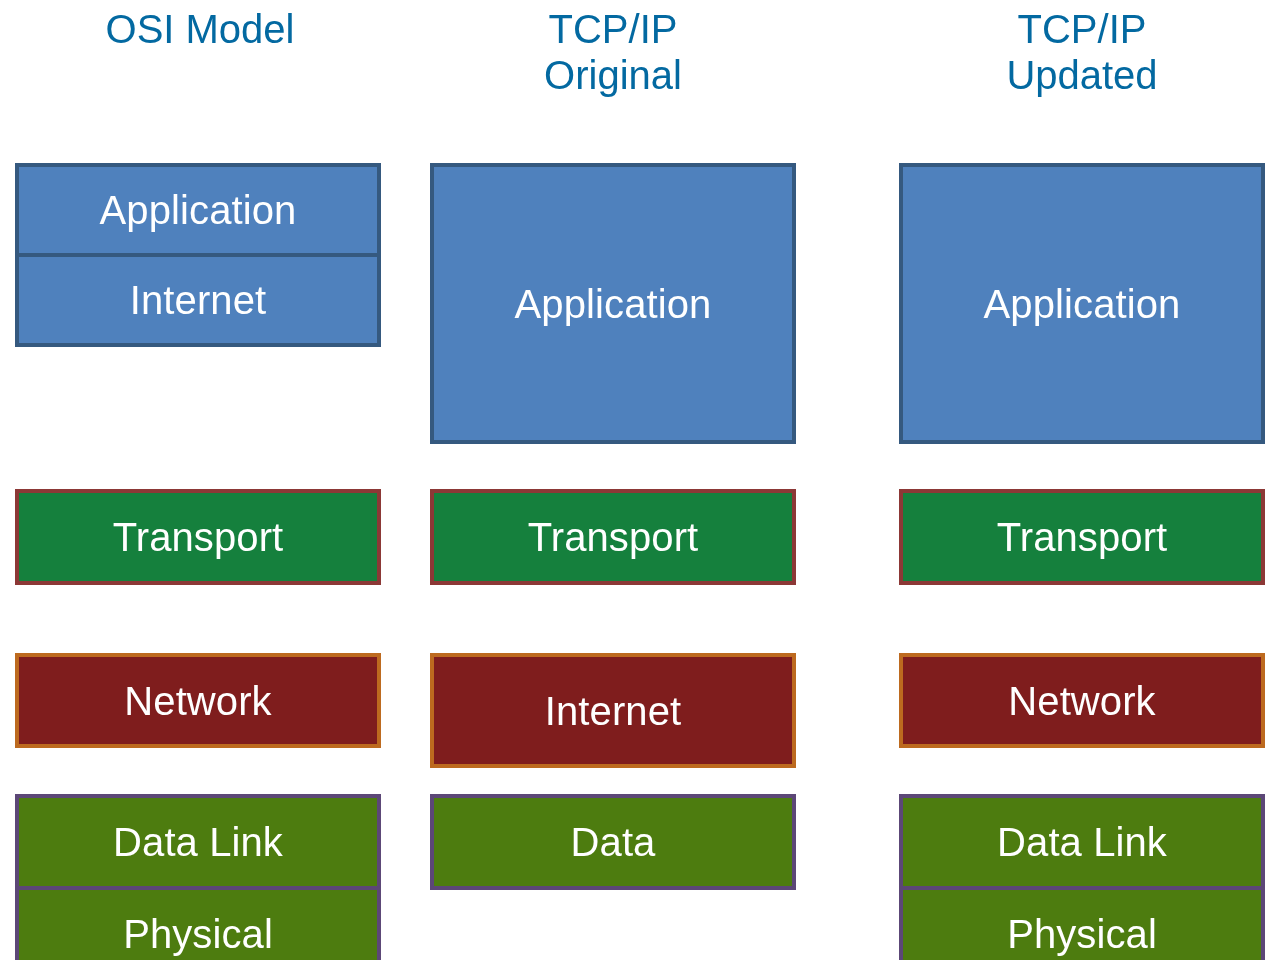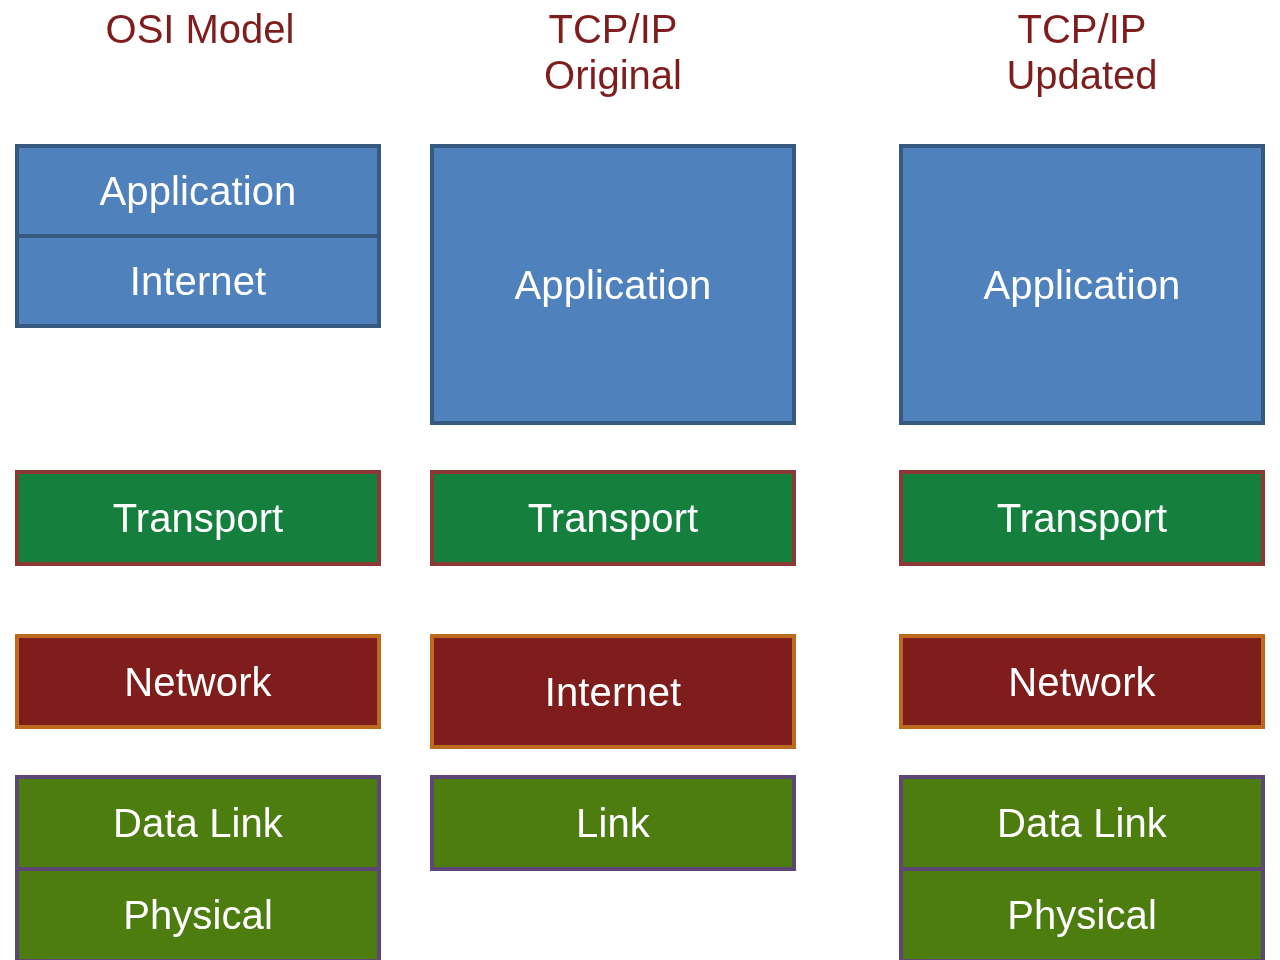--- a/index.html
+++ b/index.html
@@ -22,31 +22,32 @@
     height: 960px;
   }
 
   
   .col-header {
     position: absolute;
     text-align: center;
     font-size: 40px;
     line-height: 1.15;
     font-weight: 400;
-    color: #7f1d1d;
+    color: #0369a1;
     white-space: pre-line;
   }
   .col-header.h1 { left: 0px;   top: 6px;  width: 400px; }
   .col-header.h2 { left: 430px; top: 6px;  width: 366px; }
   .col-header.h3 { left: 898px; top: 6px;  width: 368px; }
 
   
   .layer-group {
     position: absolute;
     box-sizing: border-box;
+    margin-top: 19px;
   }
   .layer-box {
     box-sizing: border-box;
     display: flex;
     align-items: center;
     justify-content: center;
     border-style: solid;
     border-width: 4px;
     color: #ffffff;
     font-size: 40px;
@@ -139,21 +140,21 @@
 
   <div class="layer-group g2-trans">
     <div class="layer-box c-red">Transport</div>
   </div>
 
   <div class="layer-group g2-net">
     <div class="layer-box c-orange">Internet</div>
   </div>
 
   <div class="layer-group g2-bottom">
-    <div class="layer-box c-purple">Link</div>
+    <div class="layer-box c-purple">Data</div>
   </div>
 
   <div class="layer-group g3-top">
     <div class="layer-box c-blue">Application</div>
   </div>
 
   <div class="layer-group g3-trans">
     <div class="layer-box c-red">Transport</div>
   </div>
 

